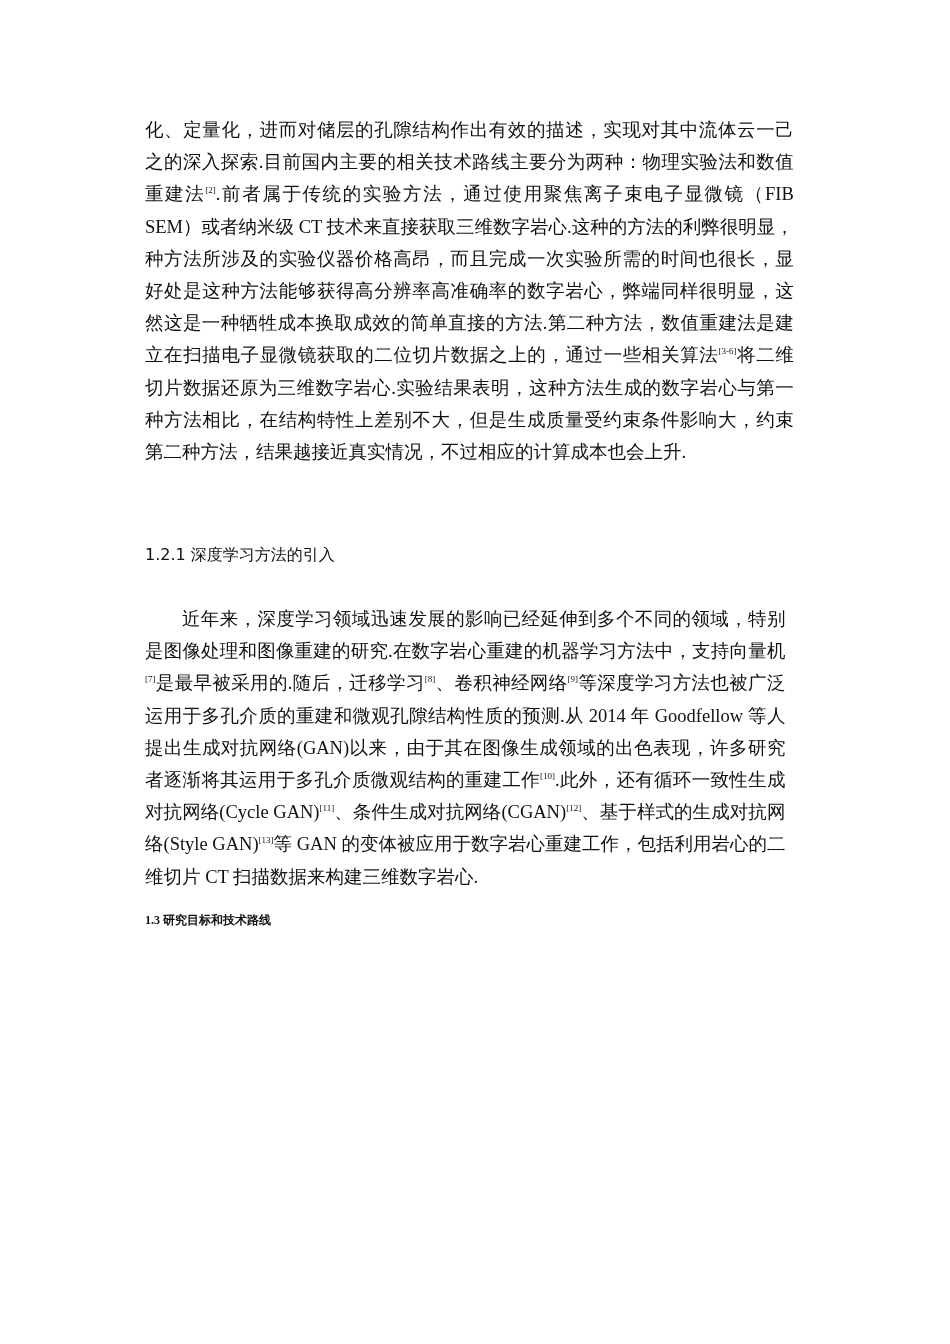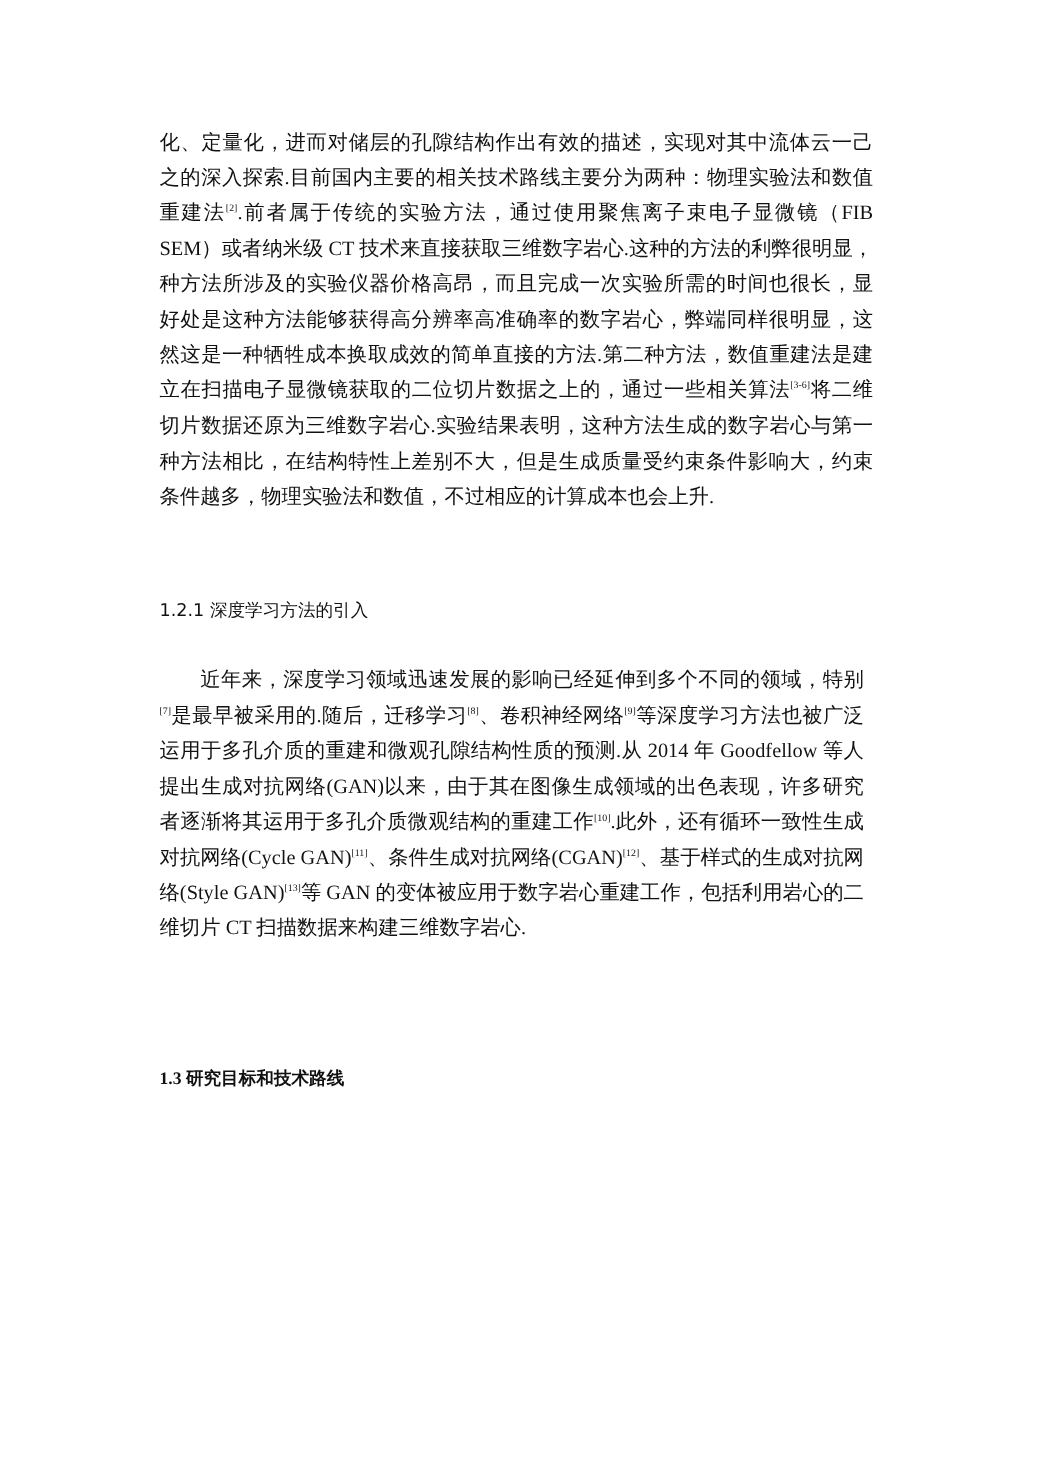--- a/index.html
+++ b/index.html
@@ -5,47 +5,48 @@
   html, body { margin: 0; padding: 0; background: #ffffff; }
   body { width: 950px; height: 1344px; position: relative; overflow: hidden;
          font-family: "Liberation Serif", "DejaVu Serif", serif; color: #111; }
   .page { position: absolute; left: 145px; top: 0; width: 665px; }
   .para { font-size: 18.5px; line-height: 32.2px; text-align: justify; text-justify: inter-character; margin: 0; }
   .para .ln { display: block; white-space: nowrap; text-align-last: justify; }
   .para .ln.last { text-align-last: left; }
   .p1 { position: absolute; top: 114px; }
   .h3 { position: absolute; top: 545px; font-size: 16px; font-family: "DejaVu Sans", sans-serif; }
   .p2 { position: absolute; top: 603px; }
-  .h2 { position: absolute; top: 970px; font-size: 16px; font-weight: bold; font-family: "Liberation Serif", serif; }
+  .h2 { position: absolute; top: 912px; font-size: 12px; font-weight: bold; font-family: "Liberation Serif", serif; }
   .h2 .cn { font-family: "DejaVu Sans", sans-serif; font-weight: bold; }
   sup { font-size: 9px; vertical-align: 7px; line-height: 0; }
 </style>
 </head>
 <body>
 
 <div class="page">
 
   <div class="para p1">
     <span class="ln">化、定量化，进而对储层的孔隙结构作出有效的描述，实现对其中流体云一己</span>
     <span class="ln">之的深入探索.目前国内主要的相关技术路线主要分为两种：物理实验法和数值</span>
     <span class="ln"><span>重建法</span><sup>[2]</sup><span>.前者属于传统的实验方法，通过使用聚焦离子束电子显微镜（FIB</span></span>
     <span class="ln">SEM）或者纳米级 CT 技术来直接获取三维数字岩心.这种的方法的利弊很明显，</span>
     <span class="ln">种方法所涉及的实验仪器价格高昂，而且完成一次实验所需的时间也很长，显</span>
     <span class="ln">好处是这种方法能够获得高分辨率高准确率的数字岩心，弊端同样很明显，这</span>
     <span class="ln">然这是一种牺牲成本换取成效的简单直接的方法.第二种方法，数值重建法是建</span>
     <span class="ln"><span>立在扫描电子显微镜获取的二位切片数据之上的，通过一些相关算法</span><sup>[3-6]</sup><span>将二维</span></span>
     <span class="ln">切片数据还原为三维数字岩心.实验结果表明，这种方法生成的数字岩心与第一</span>
     <span class="ln">种方法相比，在结构特性上差别不大，但是生成质量受约束条件影响大，约束</span>
-    <span class="ln last">条件越多，物理实验法和数值，不过相应的计算成本也会上升.</span>
+    <span class="ln last">第二种方法，结果越接近真实情况，不过相应的计算成本也会上升.</span>
   </div>
 
   <div class="h3">1.2.1 深度学习方法的引入</div>
 
   <div class="para p2">
     <span class="ln" style="padding-left:37px">近年来，深度学习领域迅速发展的影响已经延伸到多个不同的领域，特别</span>
+    <span class="ln">是图像处理和图像重建的研究.在数字岩心重建的机器学习方法中，支持向量机</span>
     <span class="ln"><sup>[7]</sup><span>是最早被采用的.随后，迁移学习</span><sup>[8]</sup><span>、卷积神经网络</span><sup>[9]</sup><span>等深度学习方法也被广泛</span></span>
     <span class="ln">运用于多孔介质的重建和微观孔隙结构性质的预测.从 2014 年 Goodfellow 等人</span>
     <span class="ln">提出生成对抗网络(GAN)以来，由于其在图像生成领域的出色表现，许多研究</span>
     <span class="ln"><span>者逐渐将其运用于多孔介质微观结构的重建工作</span><sup>[10]</sup><span>.此外，还有循环一致性生成</span></span>
     <span class="ln"><span>对抗网络(Cycle GAN)</span><sup>[11]</sup><span>、条件生成对抗网络(CGAN)</span><sup>[12]</sup><span>、基于样式的生成对抗网</span></span>
     <span class="ln"><span>络(Style GAN)</span><sup>[13]</sup><span>等 GAN 的变体被应用于数字岩心重建工作，包括利用岩心的二</span></span>
     <span class="ln last">维切片 CT 扫描数据来构建三维数字岩心.</span>
   </div>
 
   <div class="h2">

